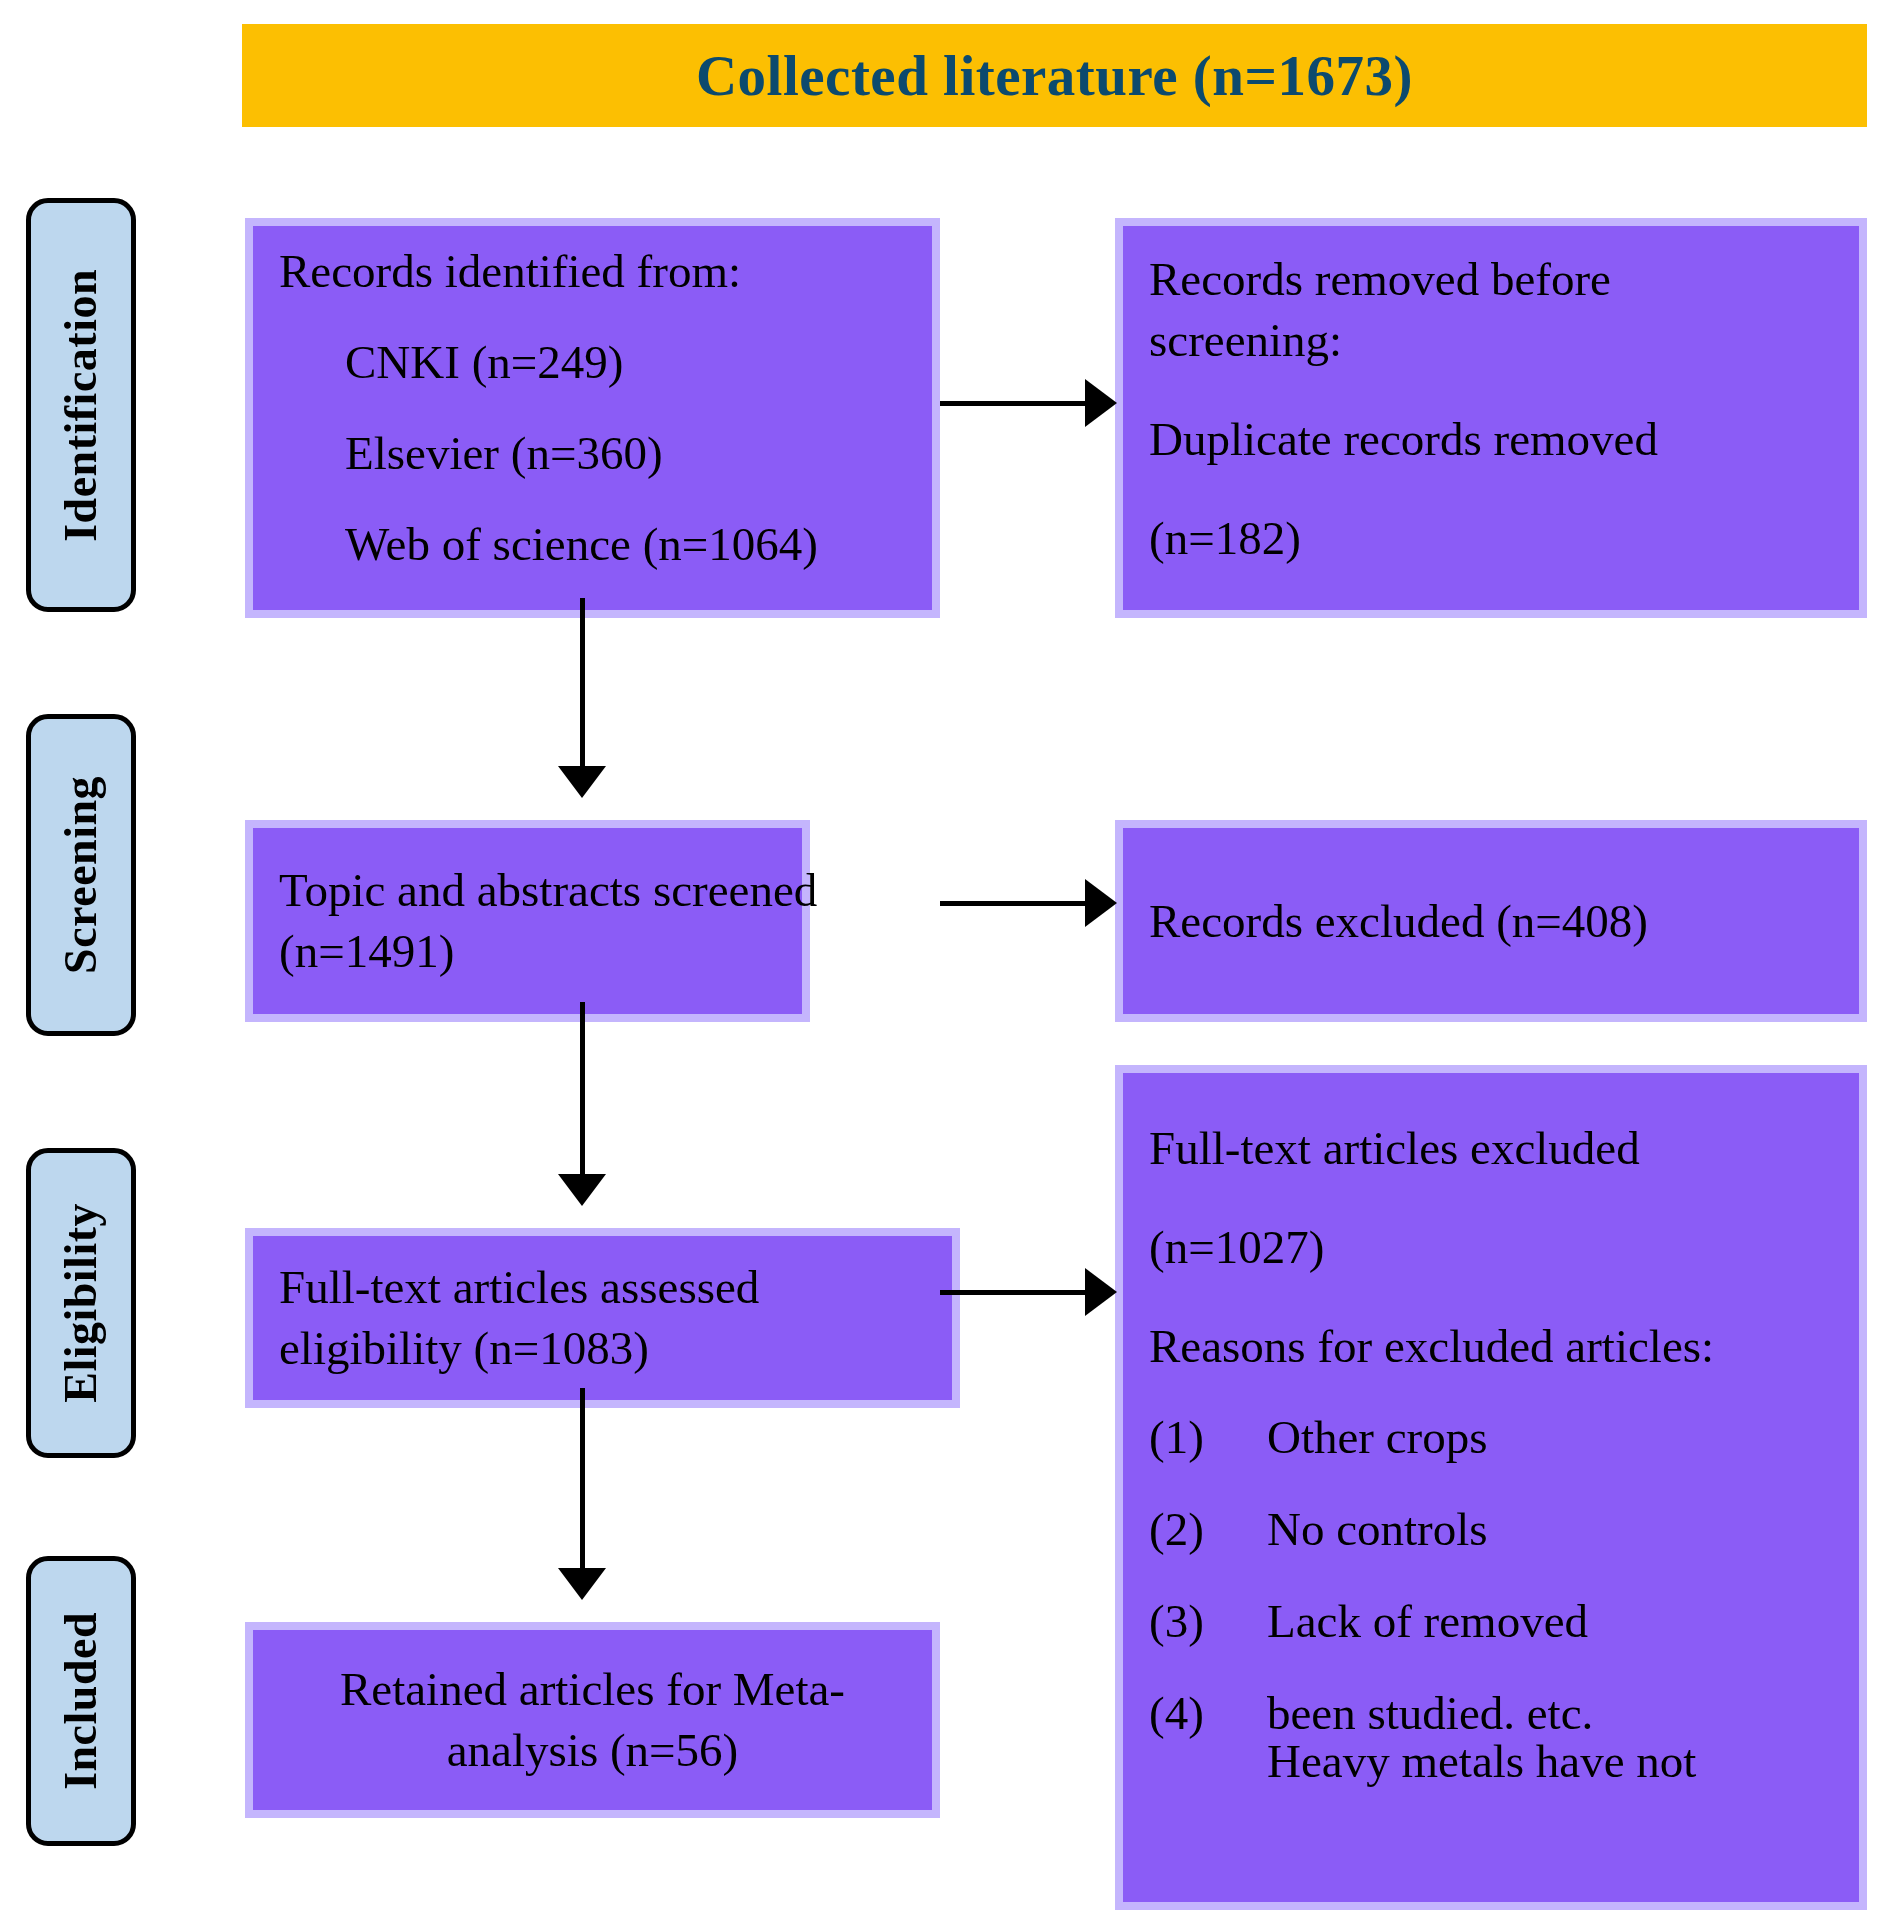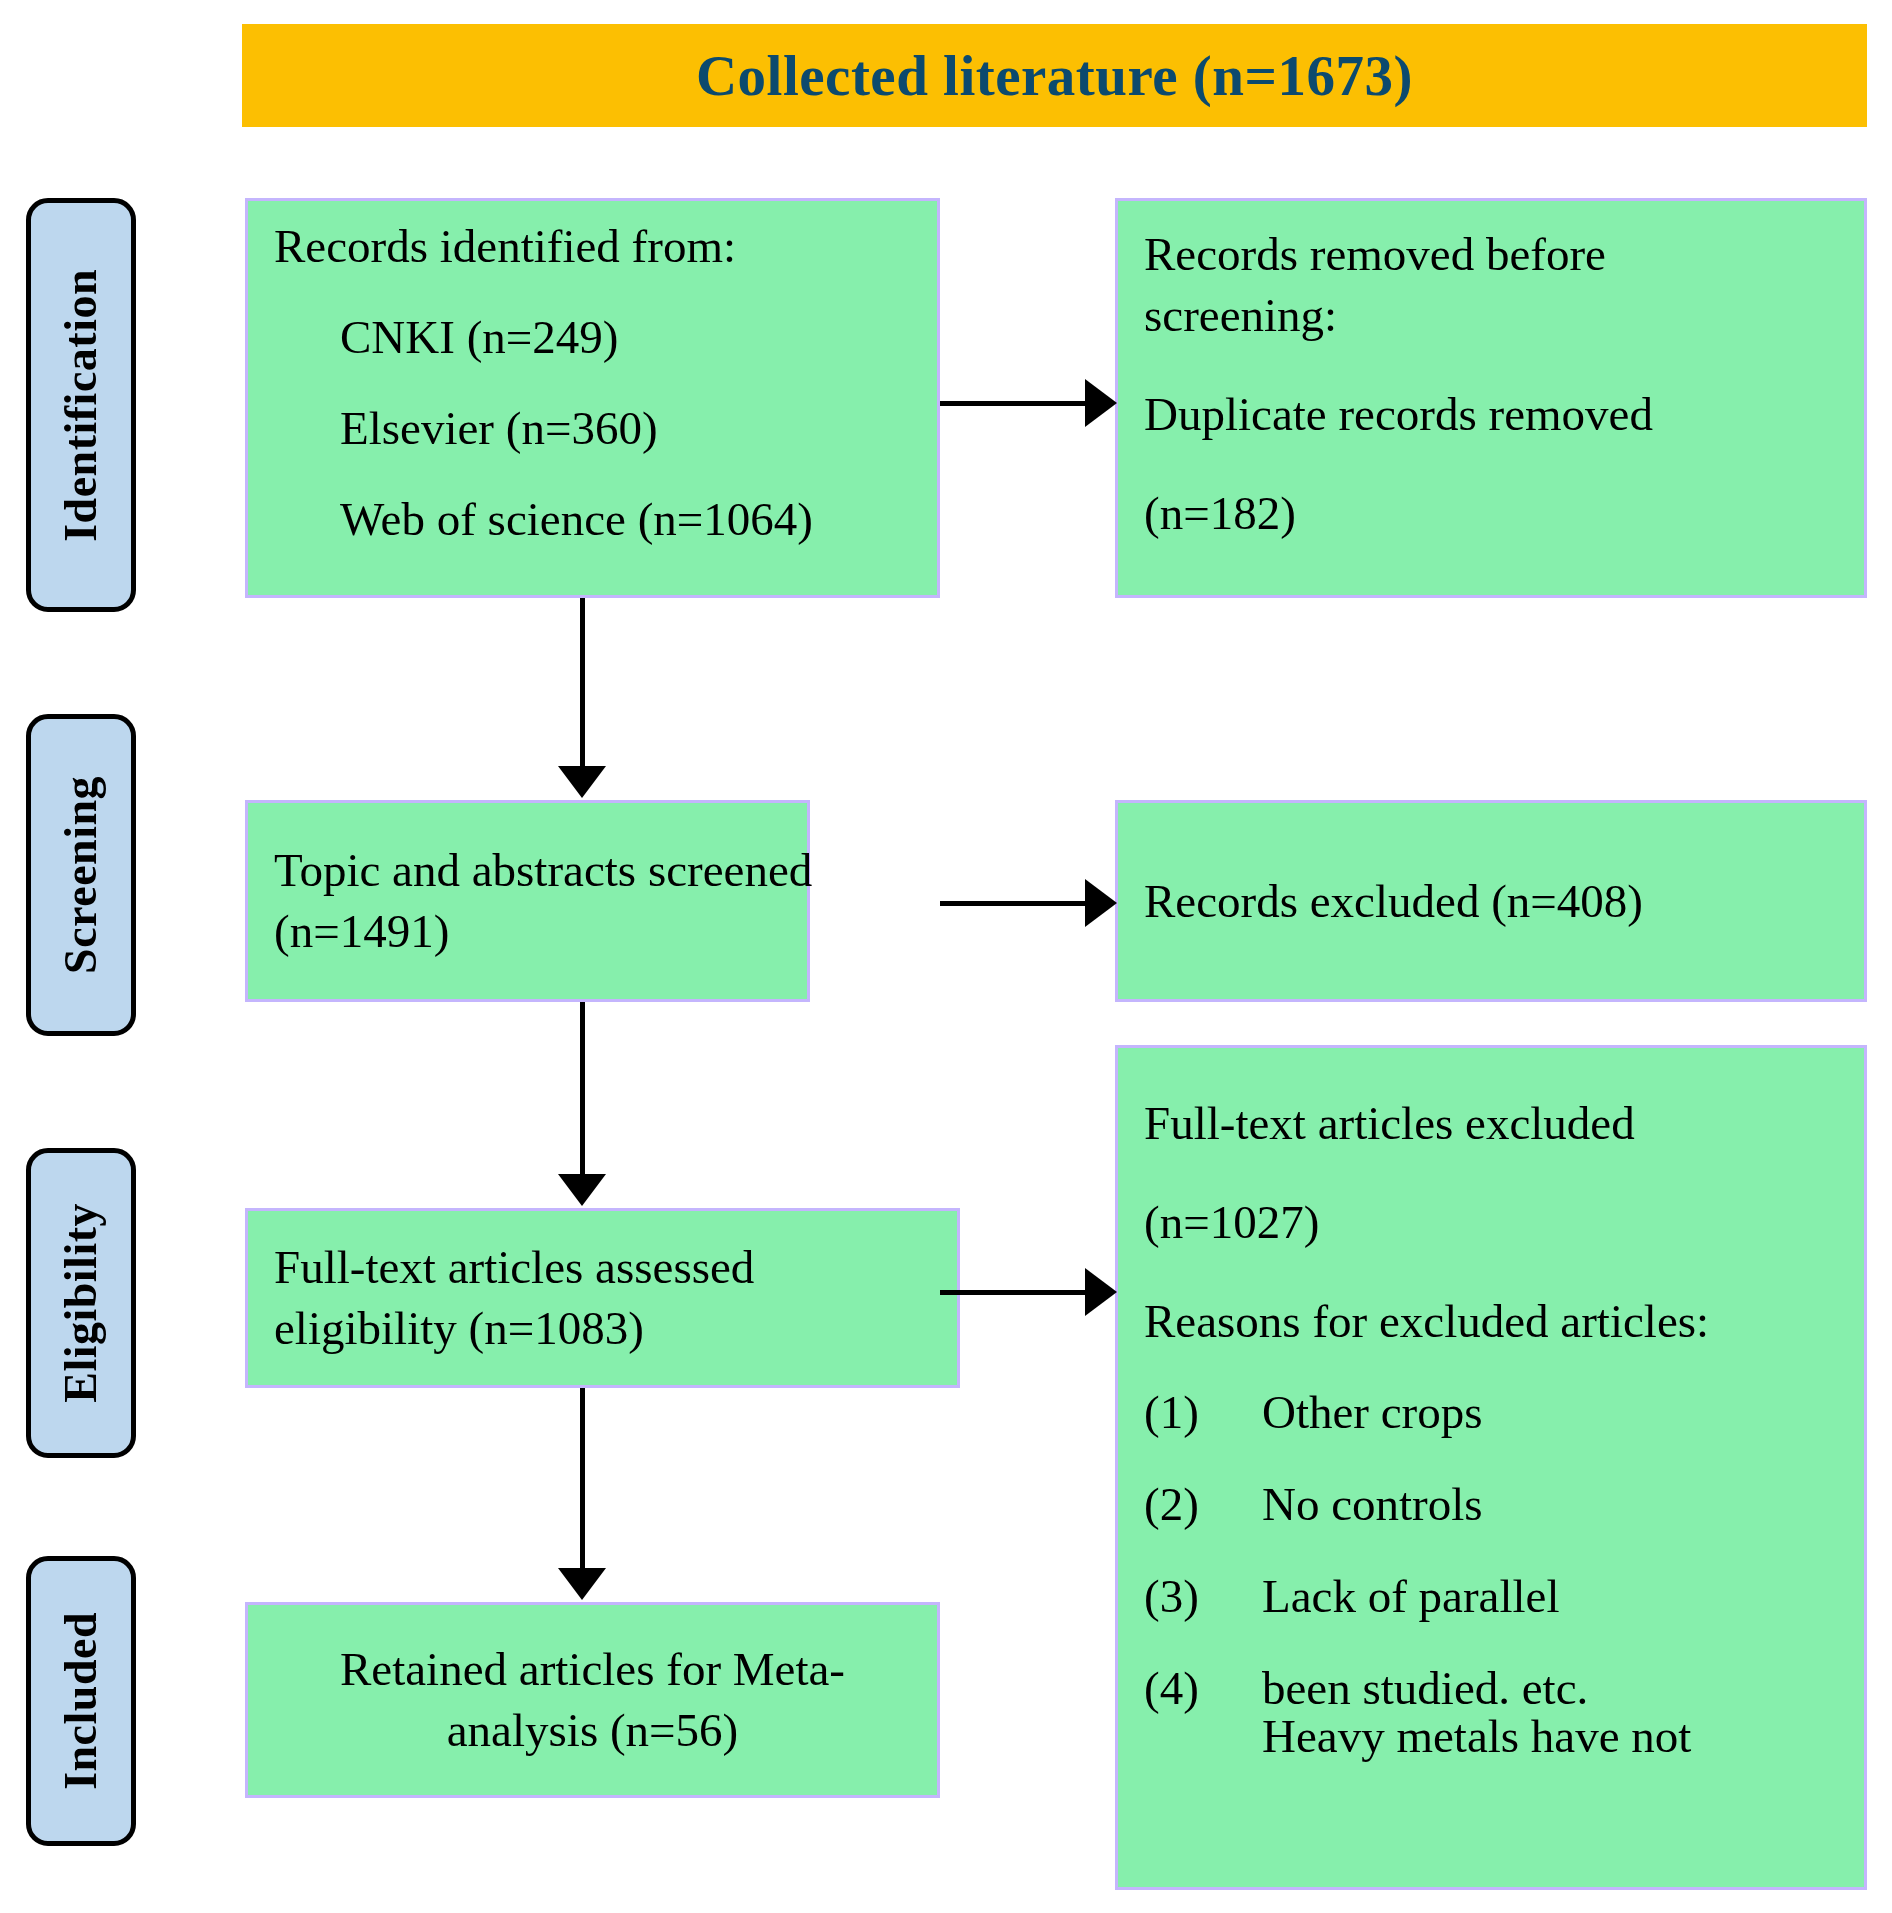--- a/index.html
+++ b/index.html
@@ -57,23 +57,24 @@
     font-size: 46px;
     font-weight: bold;
     letter-spacing: 0.5px;
     white-space: nowrap;
     line-height: 1;
   }
 
   
   .flow-box {
     position: absolute;
-    background: #86efac;
-    border: 3px solid #c4b5fd;
+    background: #8b5cf6;
+    border: 8px solid #c4b5fd;
     box-sizing: border-box;
+    margin-top: 20px;
   }
   .flow-box .box-inner {
     position: absolute;
     left: 0; right: 0; top: 0; bottom: 0;
     display: flex;
     flex-direction: column;
     justify-content: center;
     padding: 0 26px;
     box-sizing: border-box;
   }
@@ -226,21 +227,21 @@
       <div class="gap-md"></div>
 
       <div class="reason-row">
         <span class="reason-num">(2)</span>
         <span class="reason-text">No controls</span>
       </div>
       <div class="gap-md"></div>
 
       <div class="reason-row">
         <span class="reason-num">(3)</span>
-        <span class="reason-text">Lack of parallel</span>
+        <span class="reason-text">Lack of removed</span>
       </div>
       <div class="gap-md"></div>
 
       <div class="reason-row">
         <span class="reason-num">(4)</span>
         <span class="reason-text">
           <span class="wrap2">been studied. etc.</span>
           <span class="wrap2">Heavy metals have not</span>
         </span>
       </div>

